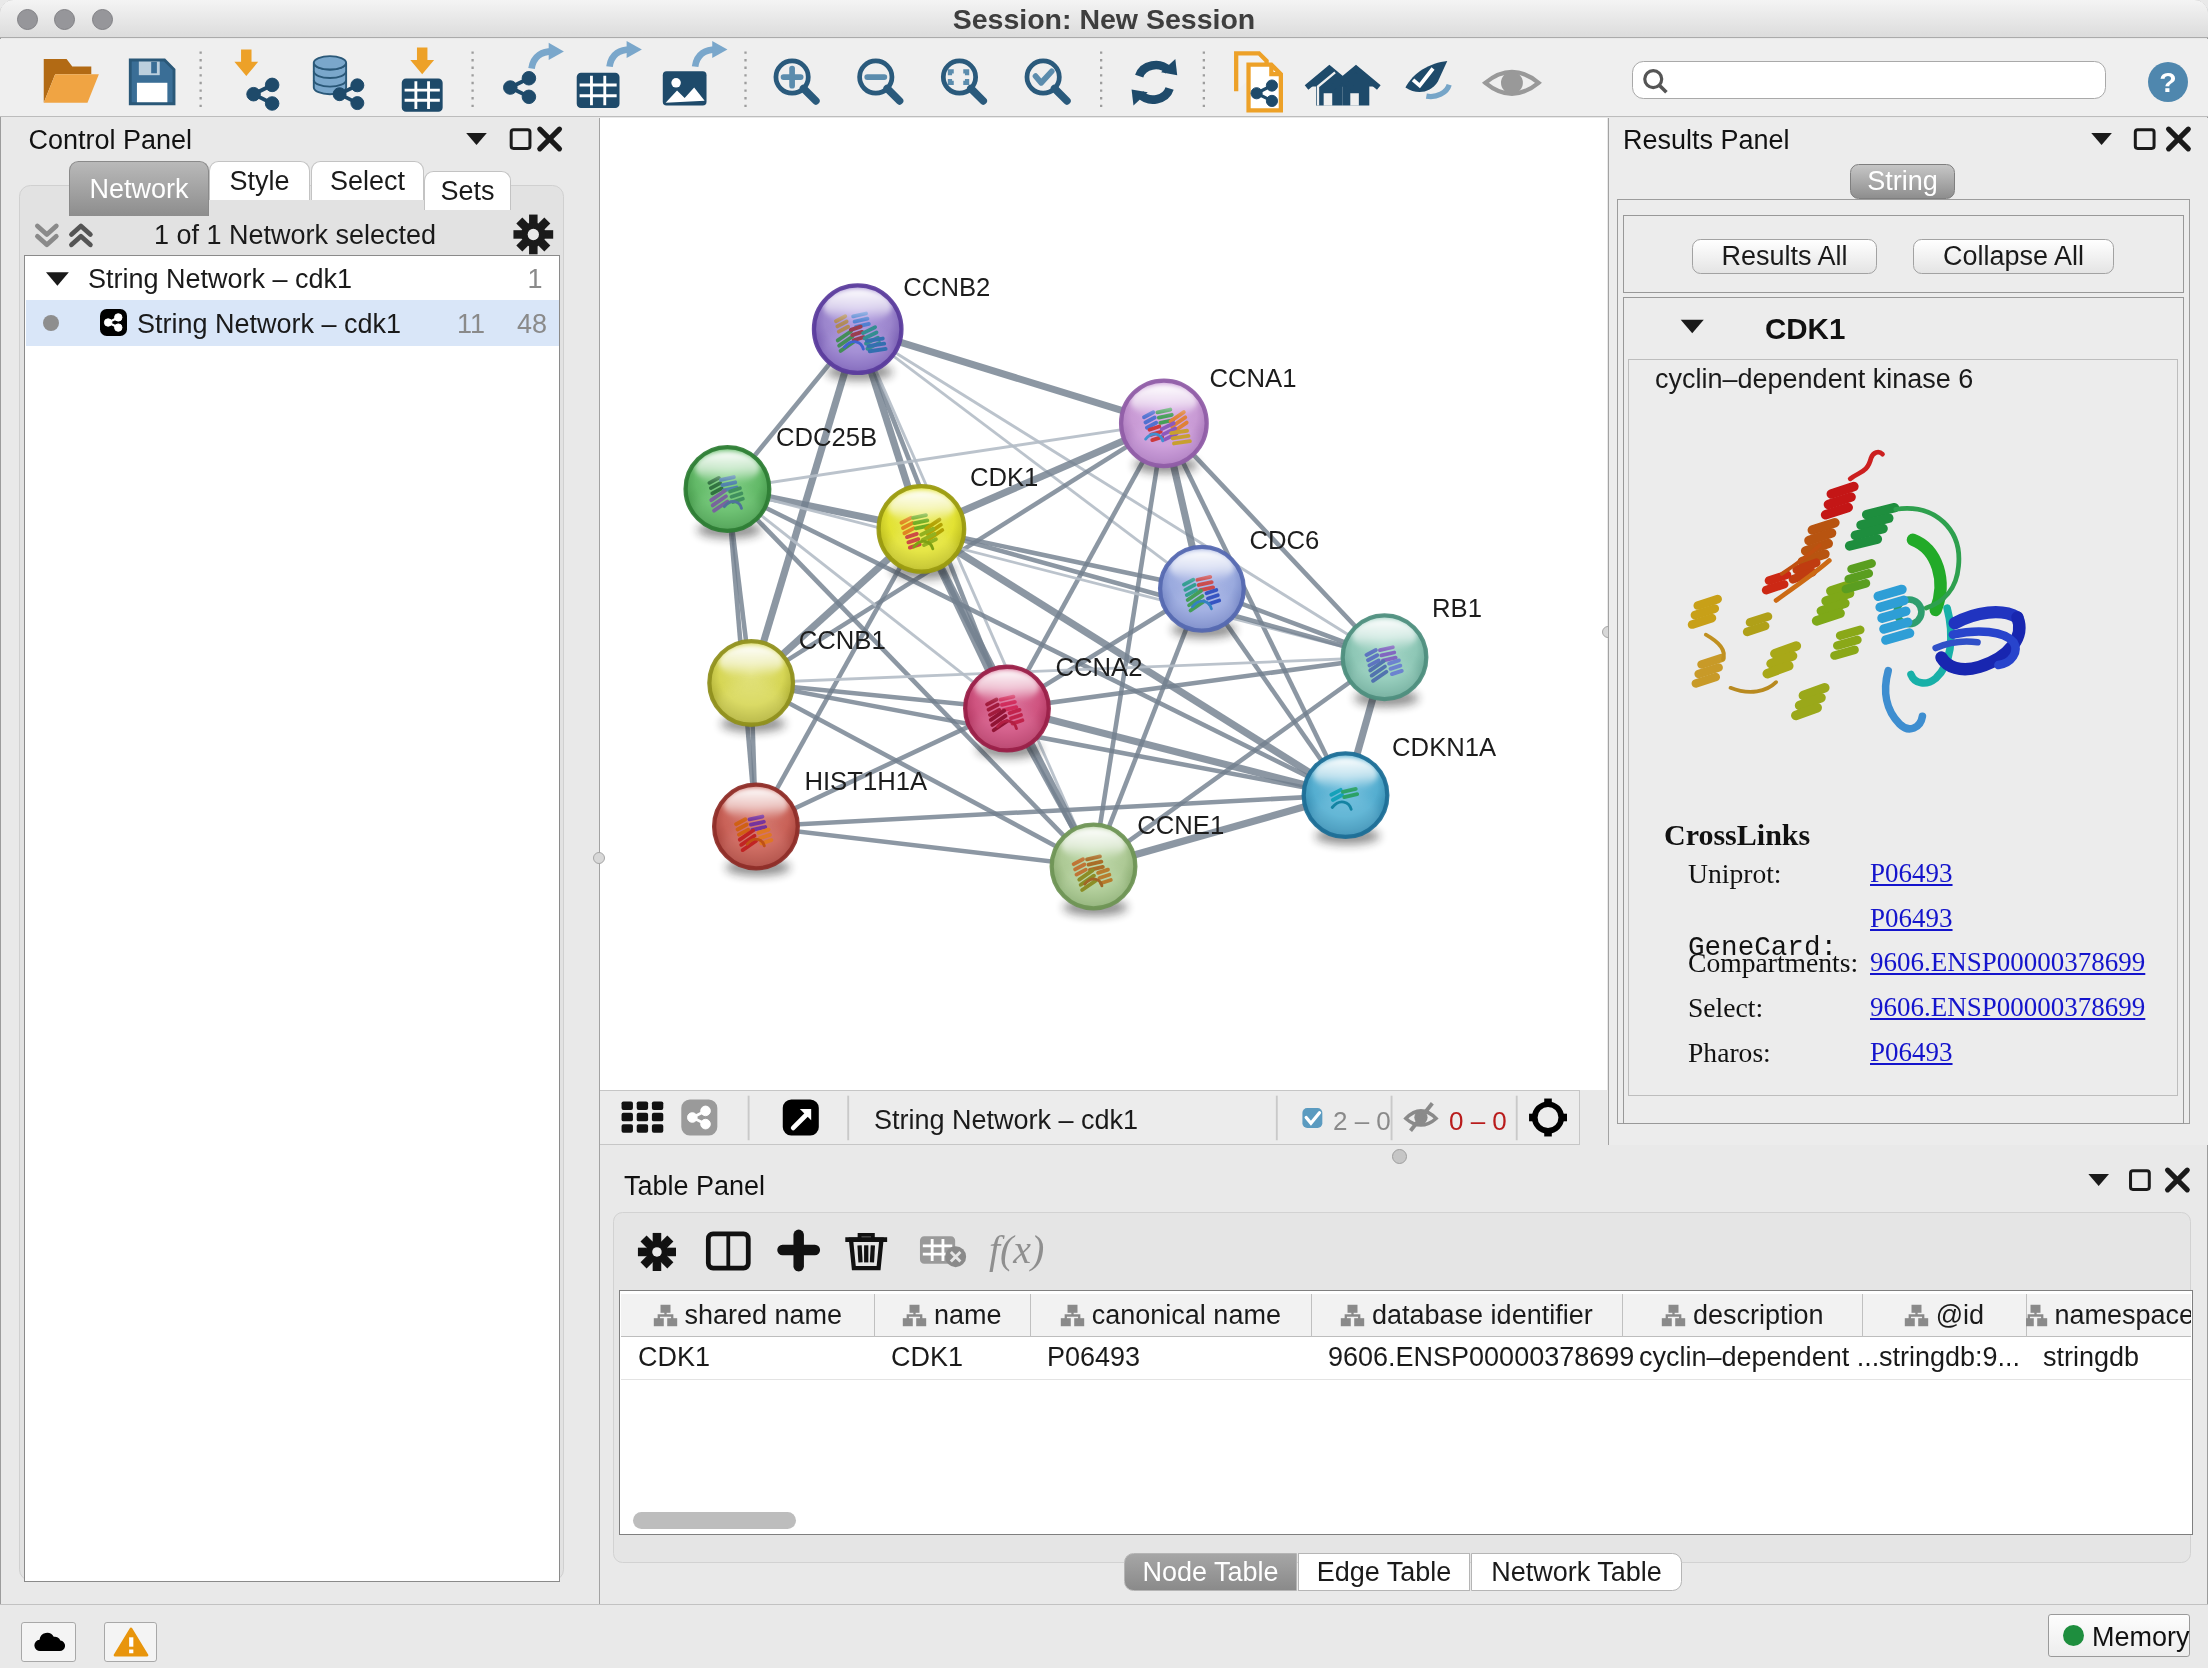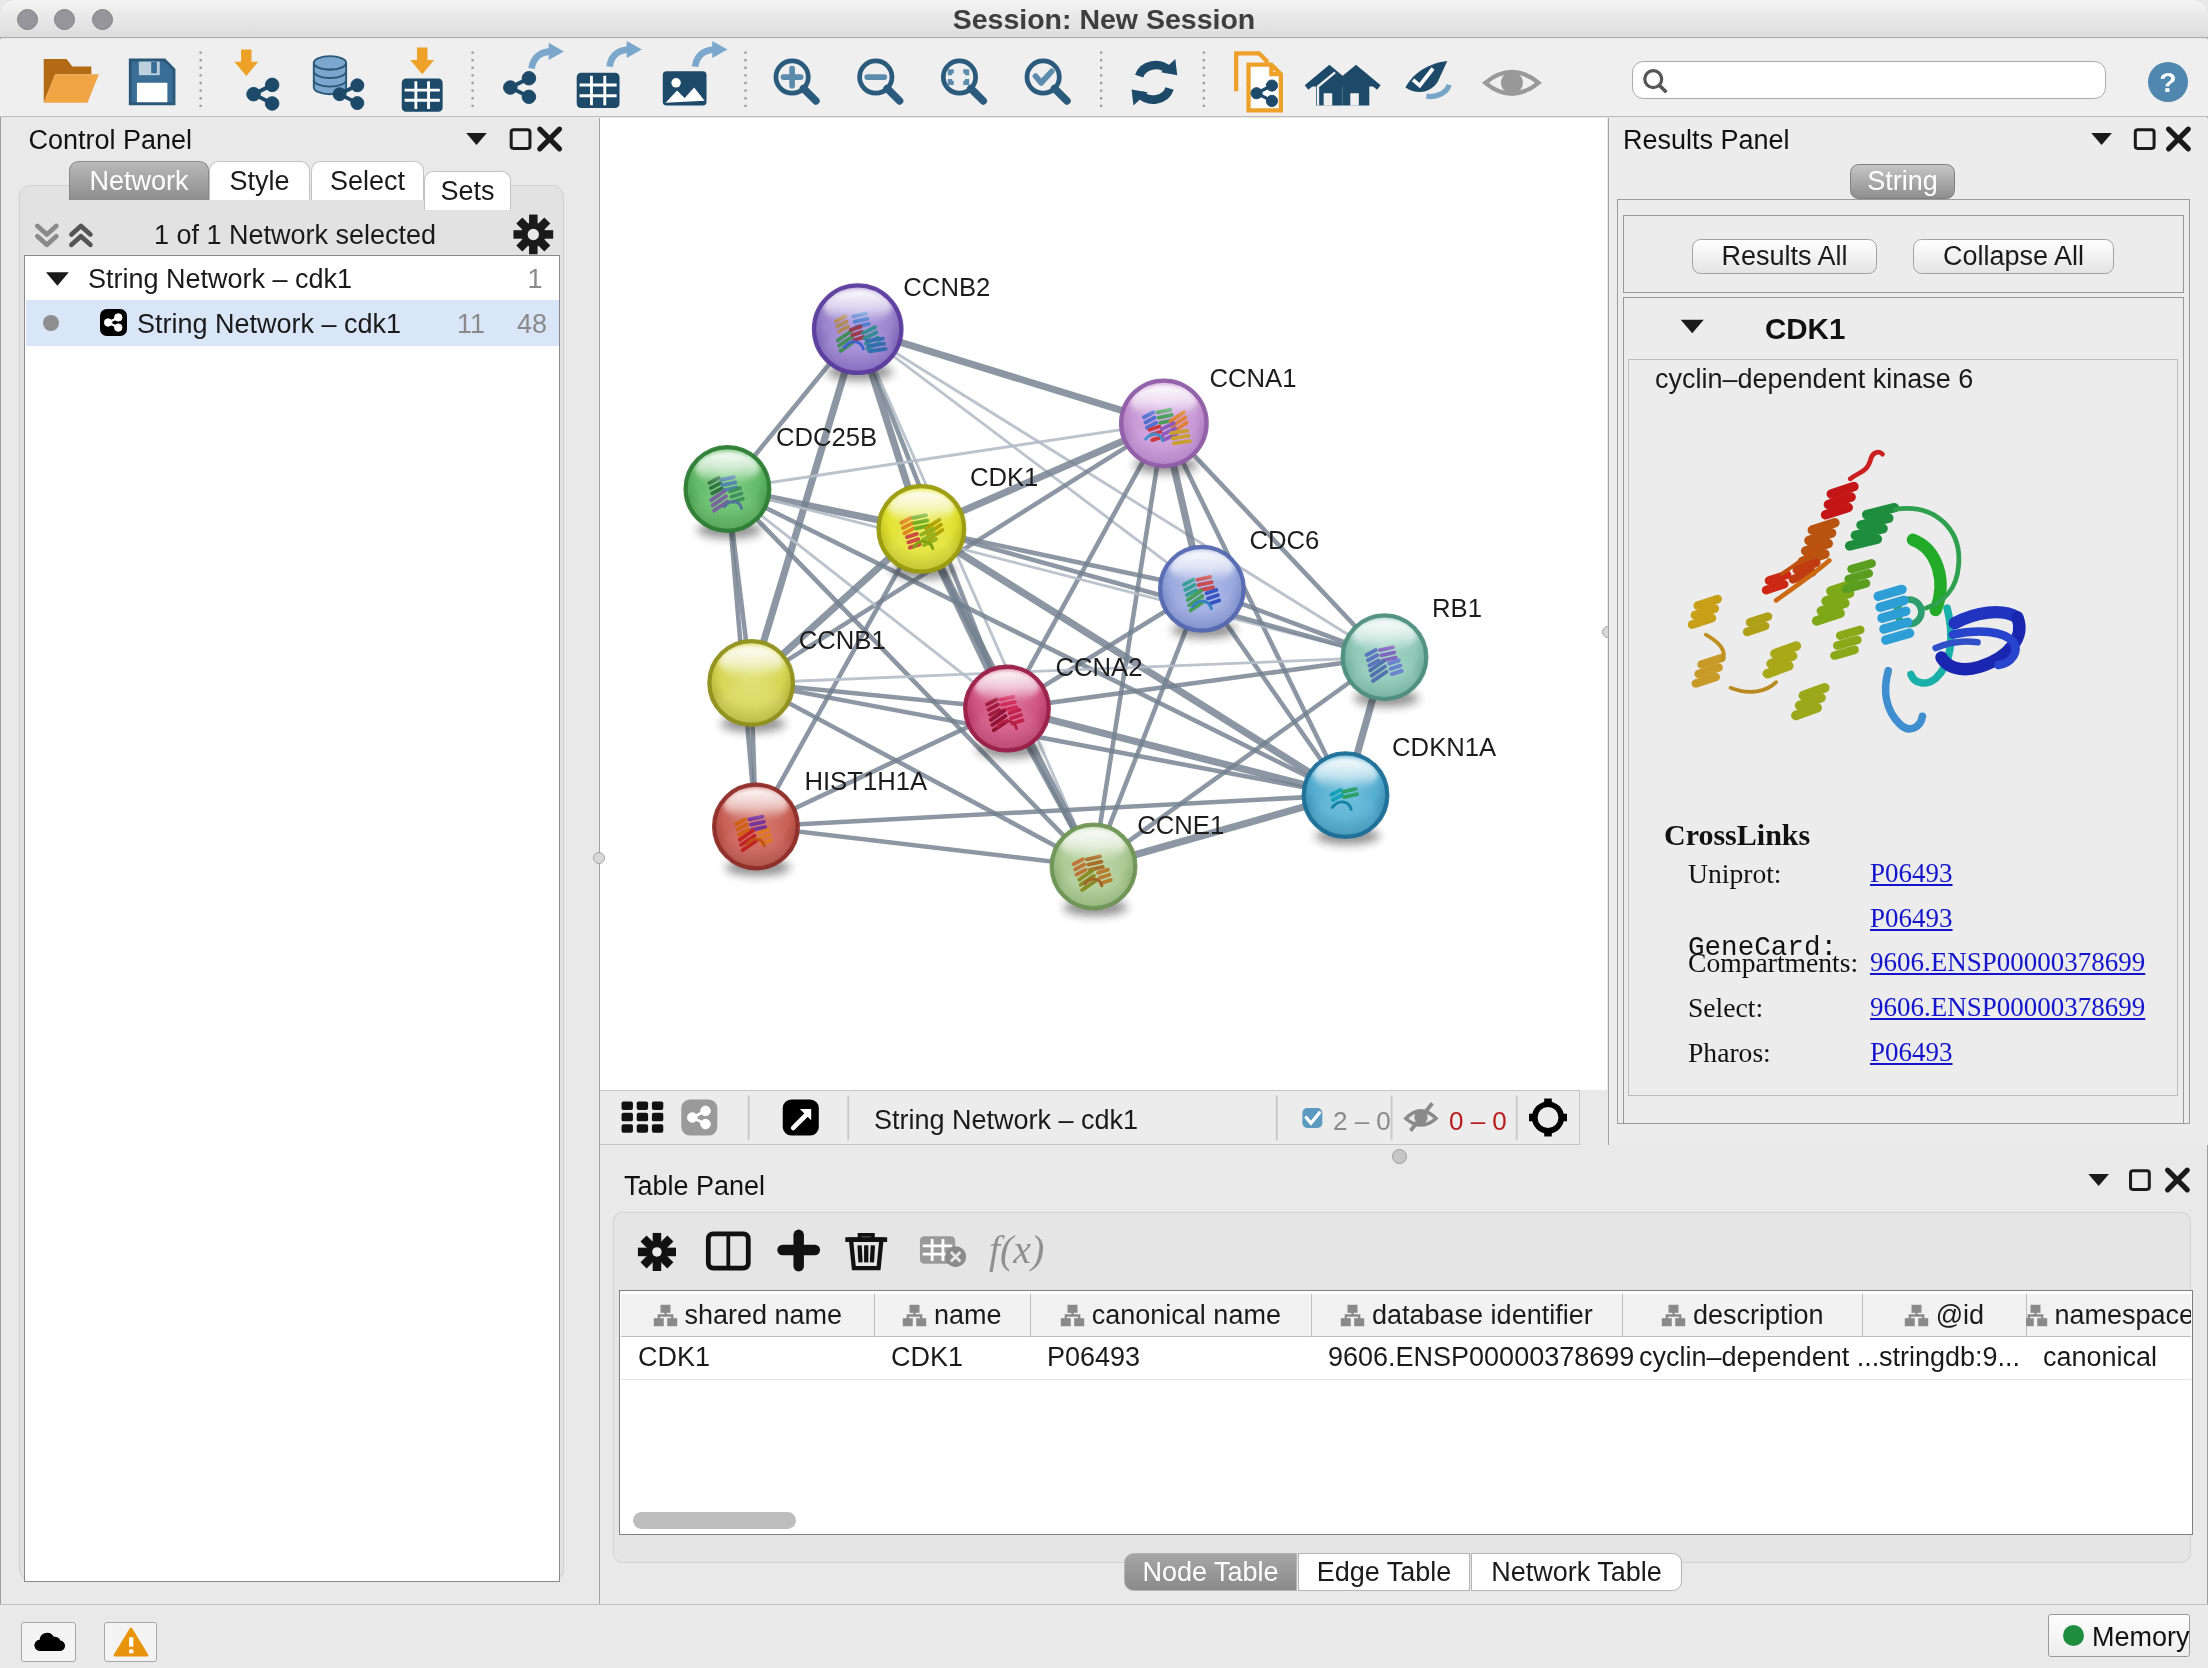--- a/index.html
+++ b/index.html
@@ -158,21 +158,21 @@
 <div class="ab" style="left:28.5px;top:125px;font-size:27px;color:#111">Control Panel</div>
 <svg class="ab" style="left:457px;top:124px" width="114" height="30" viewBox="480 130 120 32">
     <polygon points="489.0,139.5 511.0,139.5 500,152.5" fill="#1a1a1a"></polygon>
     <rect x="537.0" y="136.0" width="20" height="20" rx="2.5" fill="none" stroke="#1a1a1a" stroke-width="3.2"></rect>
     <g stroke="#1a1a1a" stroke-width="5.5" stroke-linecap="round">
       <line x1="567.5" y1="135.5" x2="588.5" y2="156.5"></line>
       <line x1="588.5" y1="135.5" x2="567.5" y2="156.5"></line>
     </g>
   </svg>
 <div class="ab" style="left:19px;top:185px;width:545px;height:1396px;background:#e2e2e2;border:1px solid #d0d0d0;border-radius:11.4px"></div>
-<div class="ab ctr" style="left:69px;top:161px;width:140px;height:39px;background:linear-gradient(#b9b9b9,#8d8d8d);border:1px solid #8a8a8a;border-bottom:none;border-radius:9.5px 9.5px 0 0;font-size:27px;color:#fff">Network</div>
+<div class="ab ctr" style="left:69px;top:161px;width:140px;height:55px;background:linear-gradient(#b9b9b9,#8d8d8d);border:1px solid #8a8a8a;border-bottom:none;border-radius:9.5px 9.5px 0 0;font-size:27px;color:#fff">Network</div>
 <div class="ab ctr" style="left:209px;top:161px;width:101px;height:39px;background:#fff;border:1px solid #c3c3c3;border-bottom:none;border-radius:9.5px 9.5px 0 0;font-size:27px;color:#1a1a1a">Style</div>
 <div class="ab ctr" style="left:311px;top:161px;width:113px;height:39px;background:#fff;border:1px solid #c3c3c3;border-bottom:none;border-radius:9.5px 9.5px 0 0;font-size:27px;color:#1a1a1a">Select</div>
 <div class="ab ctr" style="left:424px;top:171px;width:87px;height:39px;background:#fff;border:1px solid #c3c3c3;border-bottom:none;border-radius:9.5px 9.5px 0 0;font-size:27px;color:#1a1a1a">Sets</div>
 <svg class="ab" style="left:19px;top:207px" width="545" height="53" viewBox="20 218 573 56">
     <g fill="none" stroke="#8a8a8a" stroke-width="5" stroke-linecap="round" stroke-linejoin="round">
       <path d="M38,238 l10,9 l10,-9"></path>
       <path d="M38,249 l10,9 l10,-9"></path>
       <path d="M74,247 l10,-9 l10,9" stroke="#555"></path>
       <path d="M74,258 l10,-9 l10,9" stroke="#555"></path>
     </g>
@@ -979,21 +979,21 @@
         <rect x="16" y="16" width="8" height="6" fill="#8a8a8a"></rect>
         <path d="M13,8 v4 M6,16 v-4 h14 v4"></path>
       </g>
     </svg>namespace</div>
 <div class="ab" style="left:638px;top:1342px;font-size:27px;color:#1a1a1a">CDK1</div>
 <div class="ab" style="left:891px;top:1342px;font-size:27px;color:#1a1a1a">CDK1</div>
 <div class="ab" style="left:1047px;top:1342px;font-size:27px;color:#1a1a1a">P06493</div>
 <div class="ab" style="left:1328px;top:1342px;font-size:27px;color:#1a1a1a">9606.ENSP00000378699</div>
 <div class="ab" style="left:1639px;top:1342px;font-size:27px;color:#1a1a1a">cyclin–dependent ...</div>
 <div class="ab" style="left:1879px;top:1342px;font-size:27px;color:#1a1a1a">stringdb:9...</div>
-<div class="ab" style="left:2043px;top:1342px;font-size:27px;color:#1a1a1a">canonical</div>
+<div class="ab" style="left:2043px;top:1342px;font-size:27px;color:#1a1a1a">stringdb</div>
 <div class="ab" style="left:621px;top:1379px;width:1570px;height:1px;background:#e3e3e3"></div>
 <div class="ab" style="left:633px;top:1512px;width:163px;height:17px;background:#bdbdbd;border-radius:8.6px"></div>
 <div class="ab ctr" style="left:1124px;top:1553px;width:173px;height:38px;background:linear-gradient(#a6a6a6,#8a8a8a);border:1px solid #b5b5b5;border-radius:9.5px 0 0 9.5px;font-size:27px;color:#fff">Node Table</div>
 <div class="ab ctr" style="left:1298px;top:1553px;width:172px;height:38px;background:#fff;border:1px solid #b5b5b5;font-size:27px;color:#1a1a1a">Edge Table</div>
 <div class="ab ctr" style="left:1471px;top:1553px;width:211px;height:38px;background:#fff;border:1px solid #b5b5b5;border-radius:0 9.5px 9.5px 0;font-size:27px;color:#1a1a1a">Network Table</div>
 <div class="ab" style="left:0;top:1604px;width:2208px;height:65px;background:#e9e9e9;border-top:1px solid #c2c2c2"></div>
 <div class="ab ctr" style="left:21px;top:1622px;width:55px;height:40px;background:#f4f4f4;border:1.9px solid #a8a8a8;border-radius:2.9px">
     <svg width="34" height="25" viewBox="0 0 36 26">
       <path d="M9,22 a6,6 0 0 1 -1,-12 a8,8 0 0 1 15,-3 a6,6 0 0 1 7,4 a5.5,5.5 0 0 1 -1,11 z" fill="#000"></path>
     </svg>

